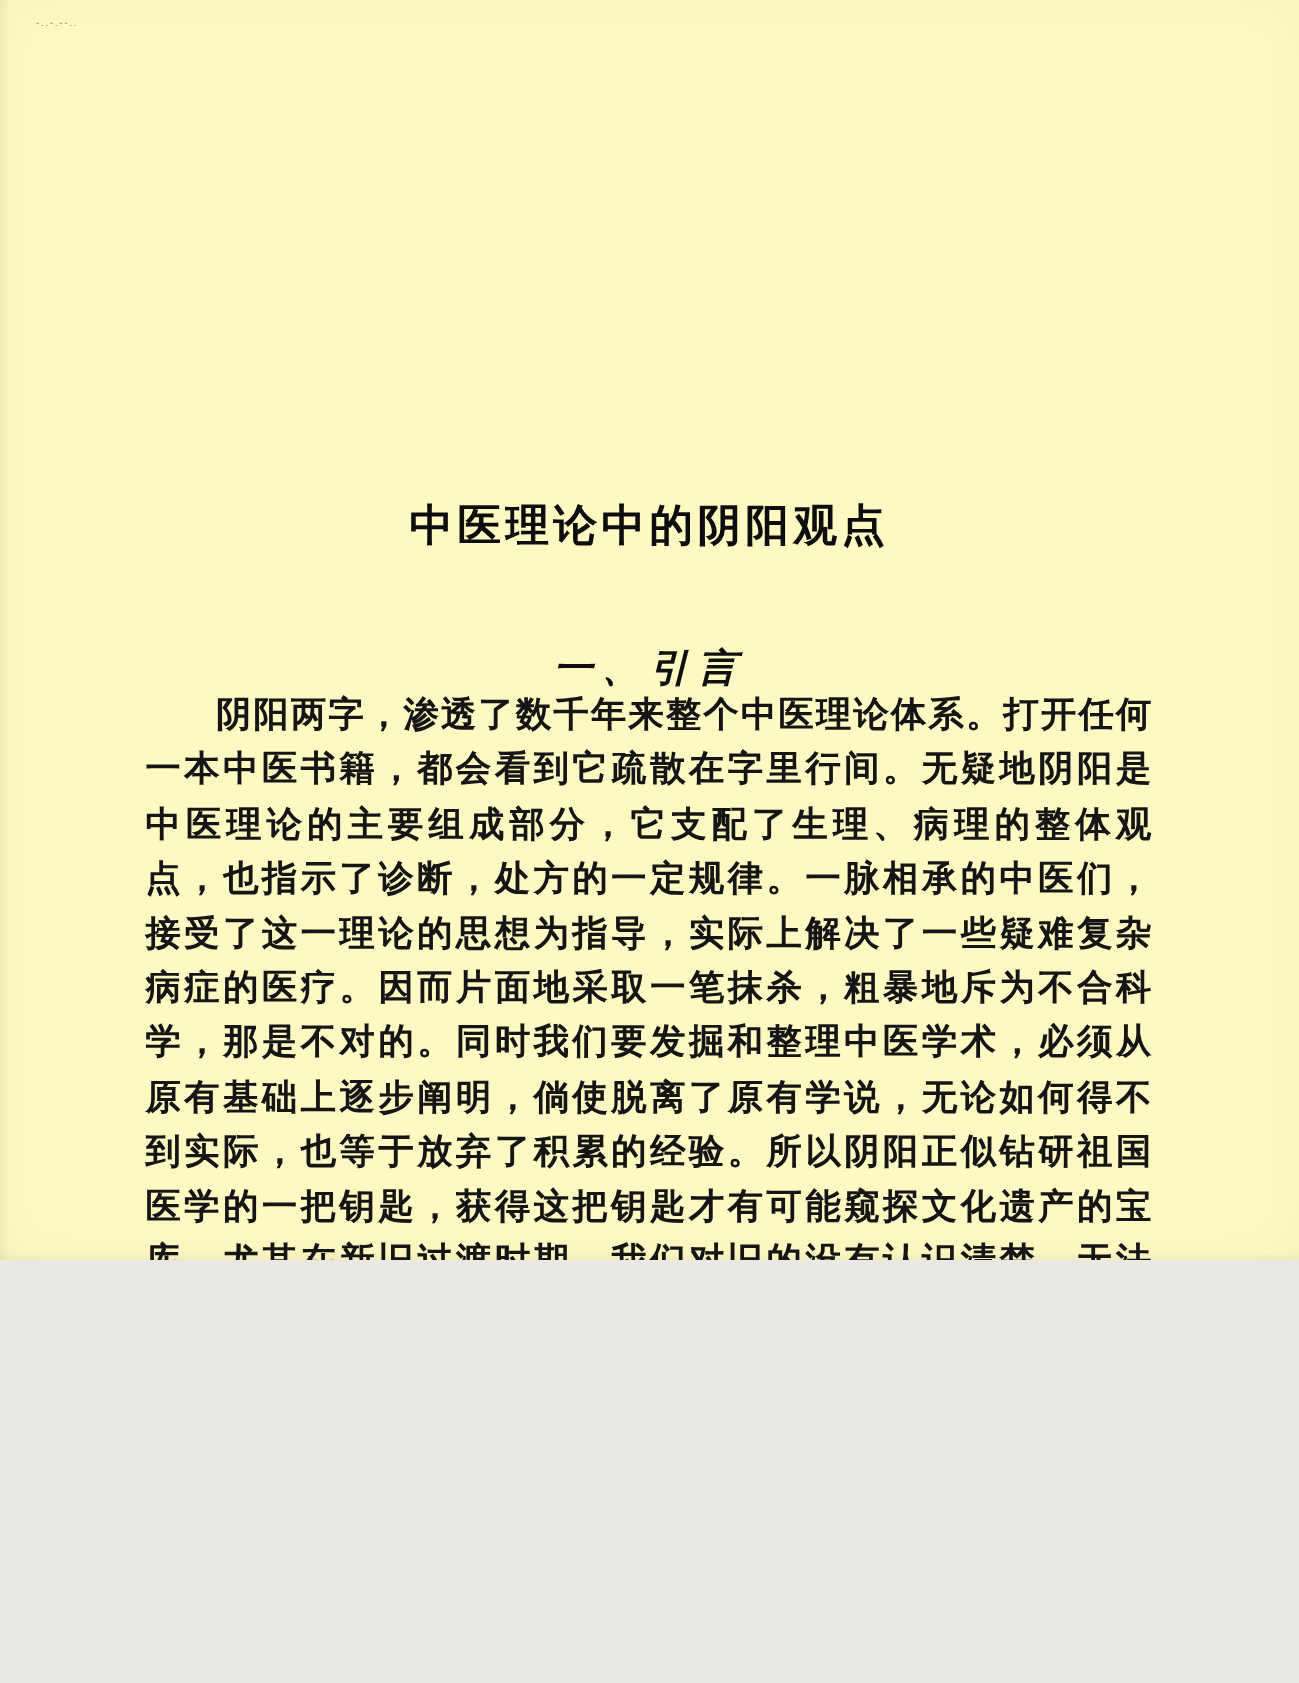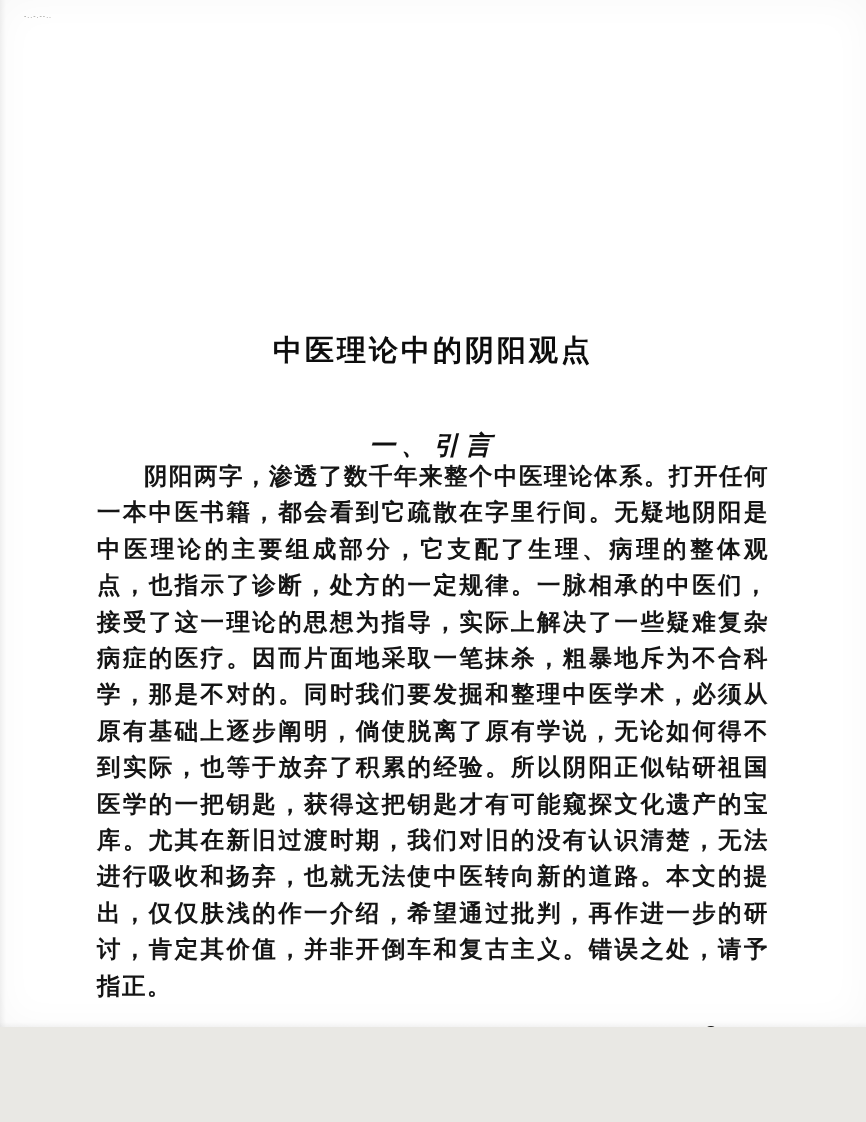--- a/index.html
+++ b/index.html
@@ -3,23 +3,23 @@
 <meta charset="utf-8">
 <style>
   html, body {
     margin: 0;
     padding: 0;
     background: #e9e8e4;
   }
   .page {
     position: relative;
     width: 866px;
-    height: 1027px;
+    height: 840px;
     margin: 0 auto;
-    background: #ffffff;
+    background: #fef9c3;
     overflow: hidden;
     font-family: "Liberation Sans", "DejaVu Sans", sans-serif;
     color: #111;
     box-shadow: inset 0 0 40px rgba(0,0,0,0.03);
   }
   
   .scan-artifact {
     position: absolute;
     top: 12px;
     left: 24px;

